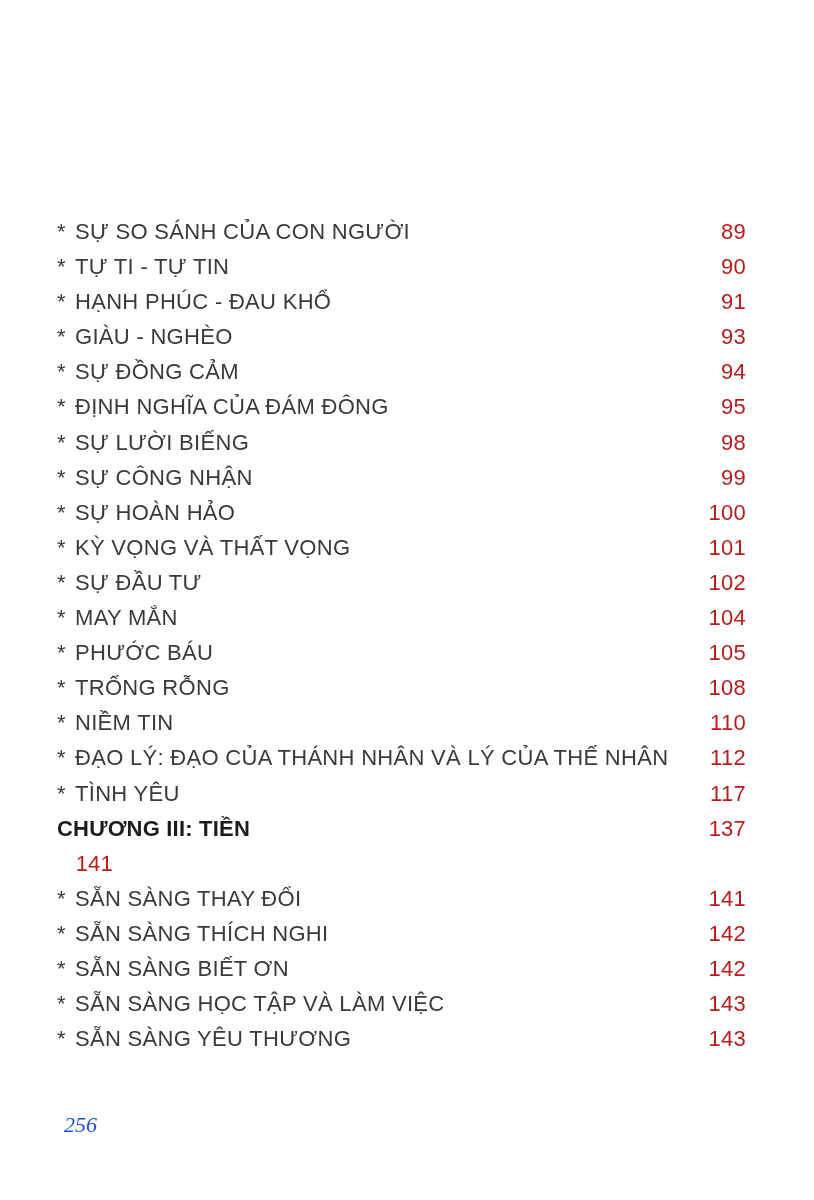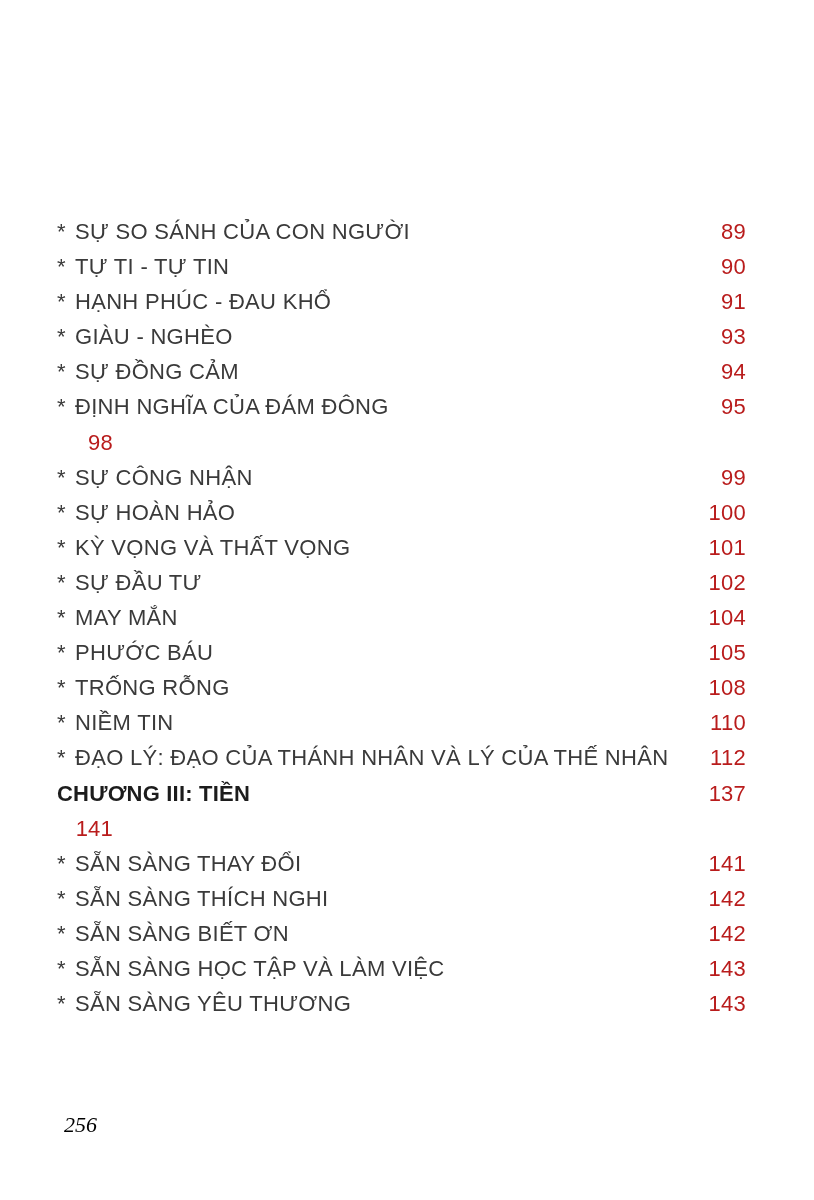--- a/index.html
+++ b/index.html
@@ -53,21 +53,21 @@
     text-align: right;
     min-width: 44px;
   }
   .folio {
     position: absolute;
     left: 64px;
     top: 1112px;
     font-family: "Liberation Serif", serif;
     font-style: italic;
     font-size: 22px;
-    color: #000000;
+    color: #1d4ed8;
   }
 </style>
 </head>
 <body>
 
 <div class="sheet">
 
   <div class="toc">
 
     <div class="toc-row">
@@ -94,20 +94,21 @@
       <span class="entry-label"><span class="bullet">*</span><span>SỰ ĐỒNG CẢM</span></span>
       <span class="entry-page">94</span>
     </div>
 
     <div class="toc-row">
       <span class="entry-label"><span class="bullet">*</span><span>ĐỊNH NGHĨA CỦA ĐÁM ĐÔNG</span></span>
       <span class="entry-page">95</span>
     </div>
 
     <div class="toc-row">
+      <span class="entry-label"><span class="bullet">*</span><span>SỰ LƯỜI BIẾNG</span></span>
       <span class="entry-page">98</span>
     </div>
 
     <div class="toc-row">
       <span class="entry-label"><span class="bullet">*</span><span>SỰ CÔNG NHẬN</span></span>
       <span class="entry-page">99</span>
     </div>
 
     <div class="toc-row">
       <span class="entry-label"><span class="bullet">*</span><span>SỰ HOÀN HẢO</span></span>
@@ -142,20 +143,24 @@
     <div class="toc-row">
       <span class="entry-label"><span class="bullet">*</span><span>NIỀM TIN</span></span>
       <span class="entry-page">110</span>
     </div>
 
     <div class="toc-row">
       <span class="entry-label"><span class="bullet">*</span><span>ĐẠO LÝ: ĐẠO CỦA THÁNH NHÂN VÀ LÝ CỦA THẾ NHÂN</span></span>
       <span class="entry-page">112</span>
     </div>
 
+    <div class="toc-row">
+      <span class="entry-label"><span class="bullet">*</span><span>TÌNH YÊU</span></span>
+      <span class="entry-page">117</span>
+    </div>
 
     <div class="toc-row chapter">
       <span class="entry-label"><span>CHƯƠNG III: TIỀN</span></span>
       <span class="entry-page">137</span>
     </div>
 
     <div class="toc-row chapter">
       <span class="entry-page">141</span>
     </div>
 

